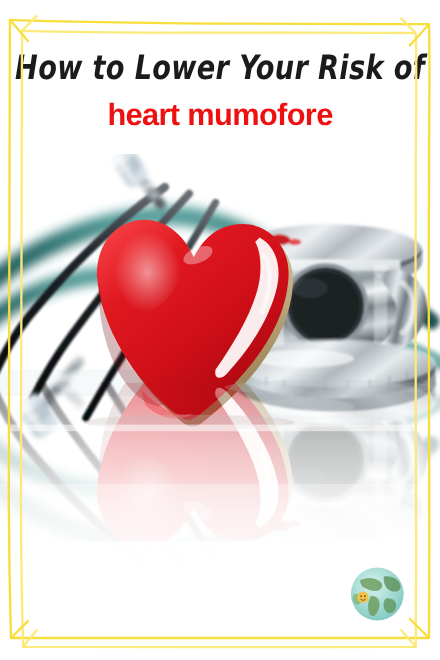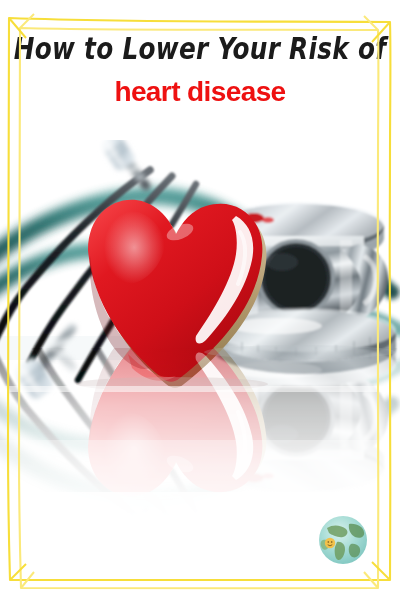--- a/index.html
+++ b/index.html
@@ -20,21 +20,21 @@
   .frame-svg {
     position:absolute; left:0; top:0;
     width:400px; height:600px;
     pointer-events:none;
     z-index:40;
   }
 
   
   .title-block {
     position:absolute;
-    left:0; top:28px;
+    left:0; top:41px;
     width:400px;
     text-align:center;
     z-index:30;
   }
   .title-line1 {
     display:block;
     font-family:"DejaVu Sans", sans-serif;
     font-weight:700;
     font-style:italic;
     font-size:25px;
@@ -286,21 +286,21 @@
       <ellipse cx="300" cy="212" rx="96" ry="7" fill="#b9c4c9" opacity="0.22"></ellipse>
       <rect x="0" y="246" width="400" height="6" fill="#ffffff" opacity="0.55"></rect>
 
       <rect x="0" y="300" width="400" height="100" fill="#ffffff" opacity="0.35"></rect>
       <rect x="0" y="352" width="400" height="48" fill="#ffffff" opacity="0.8"></rect>
     </svg>
   </div>
 
   <div class="title-block">
     <span class="title-line1">How to Lower Your Risk of</span>
-    <span class="title-line2">heart disease</span>
+    <span class="title-line2">heart mumofore</span>
   </div>
 
   <div class="logo">
     <svg class="logo-svg" viewBox="0 0 74 62" xmlns="http://www.w3.org/2000/svg">
       <defs>
         <radialGradient id="gGlobe" cx="0.42" cy="0.34" r="0.72">
           <stop offset="0" stop-color="#d9f2ee"></stop>
           <stop offset="0.5" stop-color="#a8ddd6"></stop>
           <stop offset="1" stop-color="#7fc6c0"></stop>
         </radialGradient>

